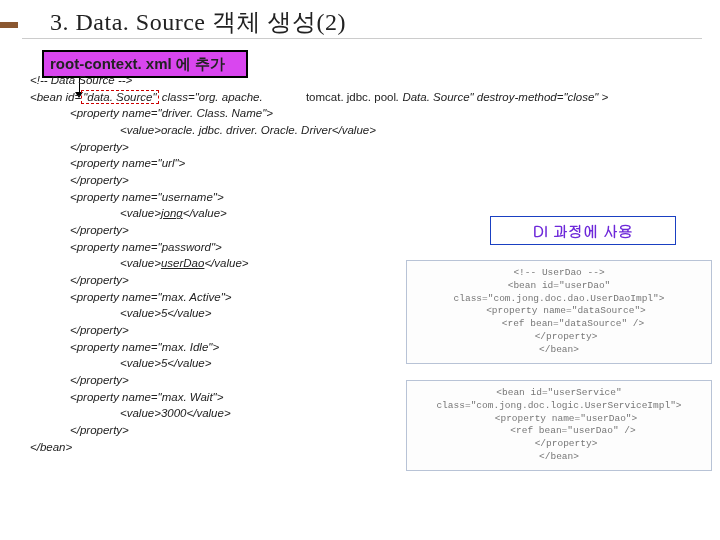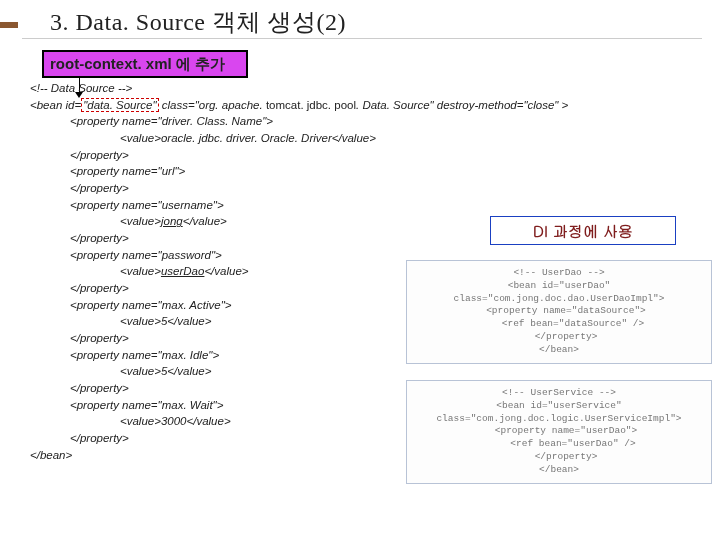--- a/index.html
+++ b/index.html
@@ -42,43 +42,43 @@
     border:2px solid #000;
     background:#d946ef;
     padding:3px 6px;
     font-family:Arial,sans-serif;
     font-size:15px;
     font-weight:bold;
     line-height:1.2;
   }
   .code-block{
     position:absolute;
-    left:30px; top:80px;
+    left:30px; top:72px;
     width:670px;
     font-family:Arial,sans-serif;
     font-size:11.5px;
     line-height:1.45;
     font-style:italic;
     color:#222;
   }
   .code-block .nowrap{white-space:nowrap;}
   .ind1{margin-left:40px;}
   .ind2{margin-left:90px;font-style:italic;}
-  .roman{font-style:normal;}
+  .roman{font-style:normal;margin-left:40px;}
   .dashed-box{
     border:1.5px dashed #c00;
     padding:0 1px;
   }
   .callout{
     position:absolute;
     left:490px; top:216px;
     width:180px;
     border:1px solid #1a40c2;
     background:#fff;
-    color:#7f1d1d;
+    color:#6d28d9;
     font-family:"Gulim",Arial,sans-serif;
     font-size:15px;
     font-weight:bold;
     font-style:normal;
     text-align:center;
     padding:3px 2px;
   }
   .snippet-box{
     position:absolute;
     border:1px solid #b8c3d6;
@@ -160,19 +160,18 @@
 <div class="snippet-box sn-a">
   <div>&lt;!-- UserDao --&gt;</div>
   <div>&lt;bean id="userDao" class="com.jong.doc.dao.UserDaoImpl"&gt;</div>
   <div class="s1">&lt;property name="dataSource"&gt;</div>
   <div class="s2">&lt;ref bean="dataSource" /&gt;</div>
   <div class="s1">&lt;/property&gt;</div>
   <div>&lt;/bean&gt;</div>
 </div>
 
 <div class="snippet-box sn-b">
-  <div>&lt;!-- UserService --&gt;</div>
   <div>&lt;bean id="userService" class="com.jong.doc.logic.UserServiceImpl"&gt;</div>
   <div class="s1">&lt;property name="userDao"&gt;</div>
   <div class="s2">&lt;ref bean="userDao" /&gt;</div>
   <div class="s1">&lt;/property&gt;</div>
   <div>&lt;/bean&gt;</div>
 </div>
 
 </body></html>

